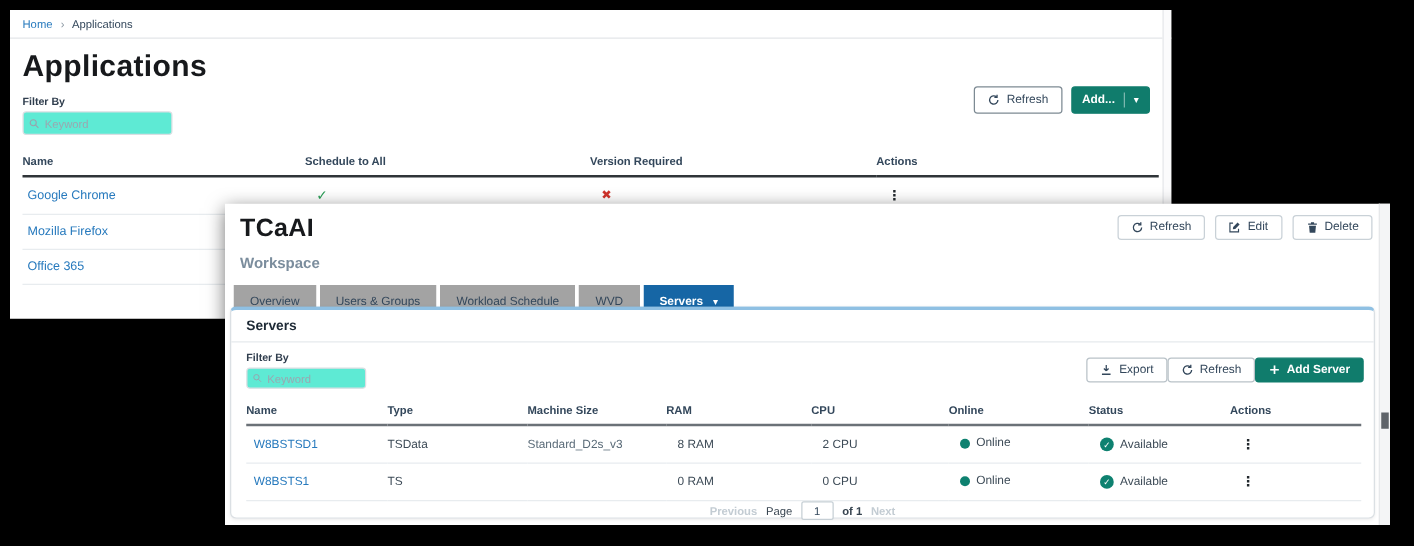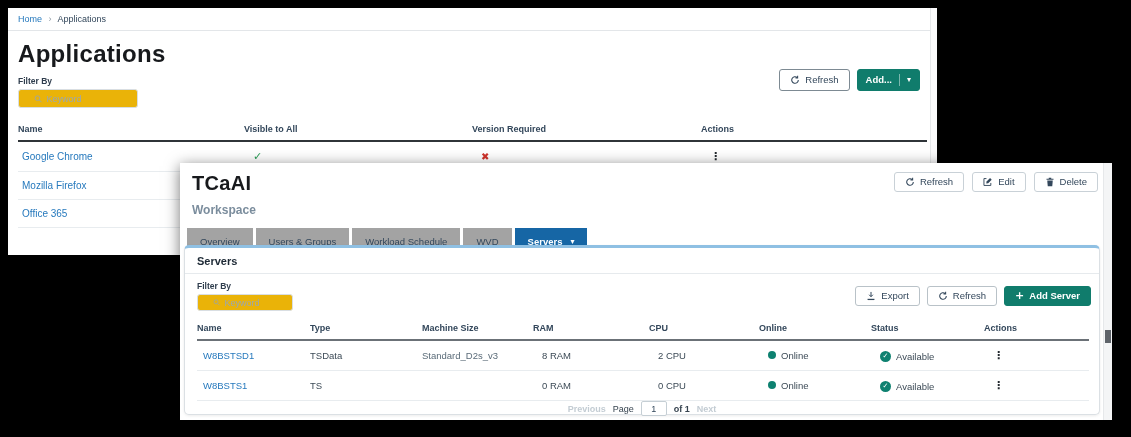--- a/index.html
+++ b/index.html
@@ -11,22 +11,22 @@
   #win1 { left:8px; top:8px; width:929px; height:247px; z-index:1; }
   #win2 { left:180px; top:163px; width:932px; height:257px; z-index:2; }
 
   
   .btn { display:inline-flex; align-items:center; gap:5px; background:#fff; border:1px solid #c9d1d7;
          border-radius:3px; padding:4px 10px; font-size:9.5px; color:#33475b; cursor:pointer;
          font-family:"Liberation Sans", sans-serif; line-height:1.1; }
   .btn svg { display:block; }
   .btn-teal { background:var(--teal,#107c6c); border-color:var(--teal,#107c6c); color:#fff; font-weight:600; }
   .glyph { font-family:"DejaVu Sans", sans-serif; }
-  .search-box { display:flex; align-items:center; gap:4px; background:#eab308; border:1px solid #d9dee2;
-                border-radius:3px; padding:0 15px; }
+  .search-box { display:flex; align-items:center; gap:4px; background:#5eead4; border:1px solid #d9dee2;
+                border-radius:3px; padding:0 4px; }
   .search-box input { border:0; background:transparent; outline:none; font-size:9px; color:#52606c;
                       font-family:"Liberation Sans", sans-serif; width:100%; }
   .search-box input::placeholder { color:#9aa7b0; }
   .filter-label { font-size:8.5px; font-weight:700; color:#2f3d4d; }
   table { border-collapse:collapse; table-layout:fixed; }
   th { font-size:9px; font-weight:700; text-align:left; color:#33475b; padding:3px 0 6px; }
   td { font-size:10px; color:#3c4a56; }
   .link { color:var(--link,#2679bd); text-decoration:none; cursor:pointer;text-align:center; }
   .check { color:var(--green,#2a9d56); font-weight:700; font-size:11px; }
   .xmark { color:var(--red,#d0342c); font-weight:700; font-size:10px; }
@@ -62,21 +62,21 @@
   .tab { background:#a3a3a3; color:#33475b; font-size:9.5px; padding:8px 13px; cursor:pointer;
          display:flex; align-items:center; gap:8px; }
   .tab.active { background:var(--tab-blue,#1666a5); color:#fff; font-weight:600; }
   .card { position:absolute; left:4px; top:82px; width:916px; height:170px; background:#fff;
           border:1px solid #dbe0e4; border-top:3px solid #8fc0e3; border-radius:5px;
           box-shadow:0 1px 3px rgba(0,0,0,.08); }
   .card-title { padding:7px 12px 6px; font-size:11px; font-weight:800; color:#1d2935;
                 border-bottom:1px solid #e6eaed; }
   .card-filter { padding:7px 12px 0; }
   .card-filter .search-box { width:96px; height:17px; margin-top:3px; }
-  .card-actions { position:absolute; top:38px; right:8px; display:flex; gap:7px; }
+  .card-actions { position:absolute; top:38px; right:8px; display:flex; }
   .card-actions .btn { border-color:#b9c2c8; }
   .card-actions .btn-teal { border-color:var(--teal,#107c6c); }
   .plus { font-size:11px; font-weight:700; line-height:0; }
   .srv-table { width:892px; margin:9px 12px 0; }
   .srv-table col:nth-child(1){width:113px;} .srv-table col:nth-child(2){width:112px;}
   .srv-table col:nth-child(3){width:111px;} .srv-table col:nth-child(4){width:116px;}
   .srv-table col:nth-child(5){width:110px;} .srv-table col:nth-child(6){width:112px;}
   .srv-table col:nth-child(7){width:113px;} .srv-table col:nth-child(8){width:auto;}
   .srv-table thead th { border-bottom:2px solid #6b7177; }
   .srv-table td { padding:8px 0; border-bottom:1px solid #e8ecef; font-size:9.5px; }
@@ -136,21 +136,21 @@
     <table class="apps-table">
       <colgroup>
           <col>
           <col>
           <col>
           <col>
         </colgroup>
       <thead>
         <tr>
           <th>Name</th>
-          <th>Visible to All</th>
+          <th>Schedule to All</th>
           <th>Version Required</th>
           <th>Actions</th>
         </tr>
       </thead>
       <tbody>
         <tr>
           <td><a class="link">Google Chrome</a></td>
           <td><span class="check glyph indent">✓</span></td>
           <td><span class="xmark glyph indent">✖</span></td>
           <td><span class="kebab glyph indent">⋮</span></td>

